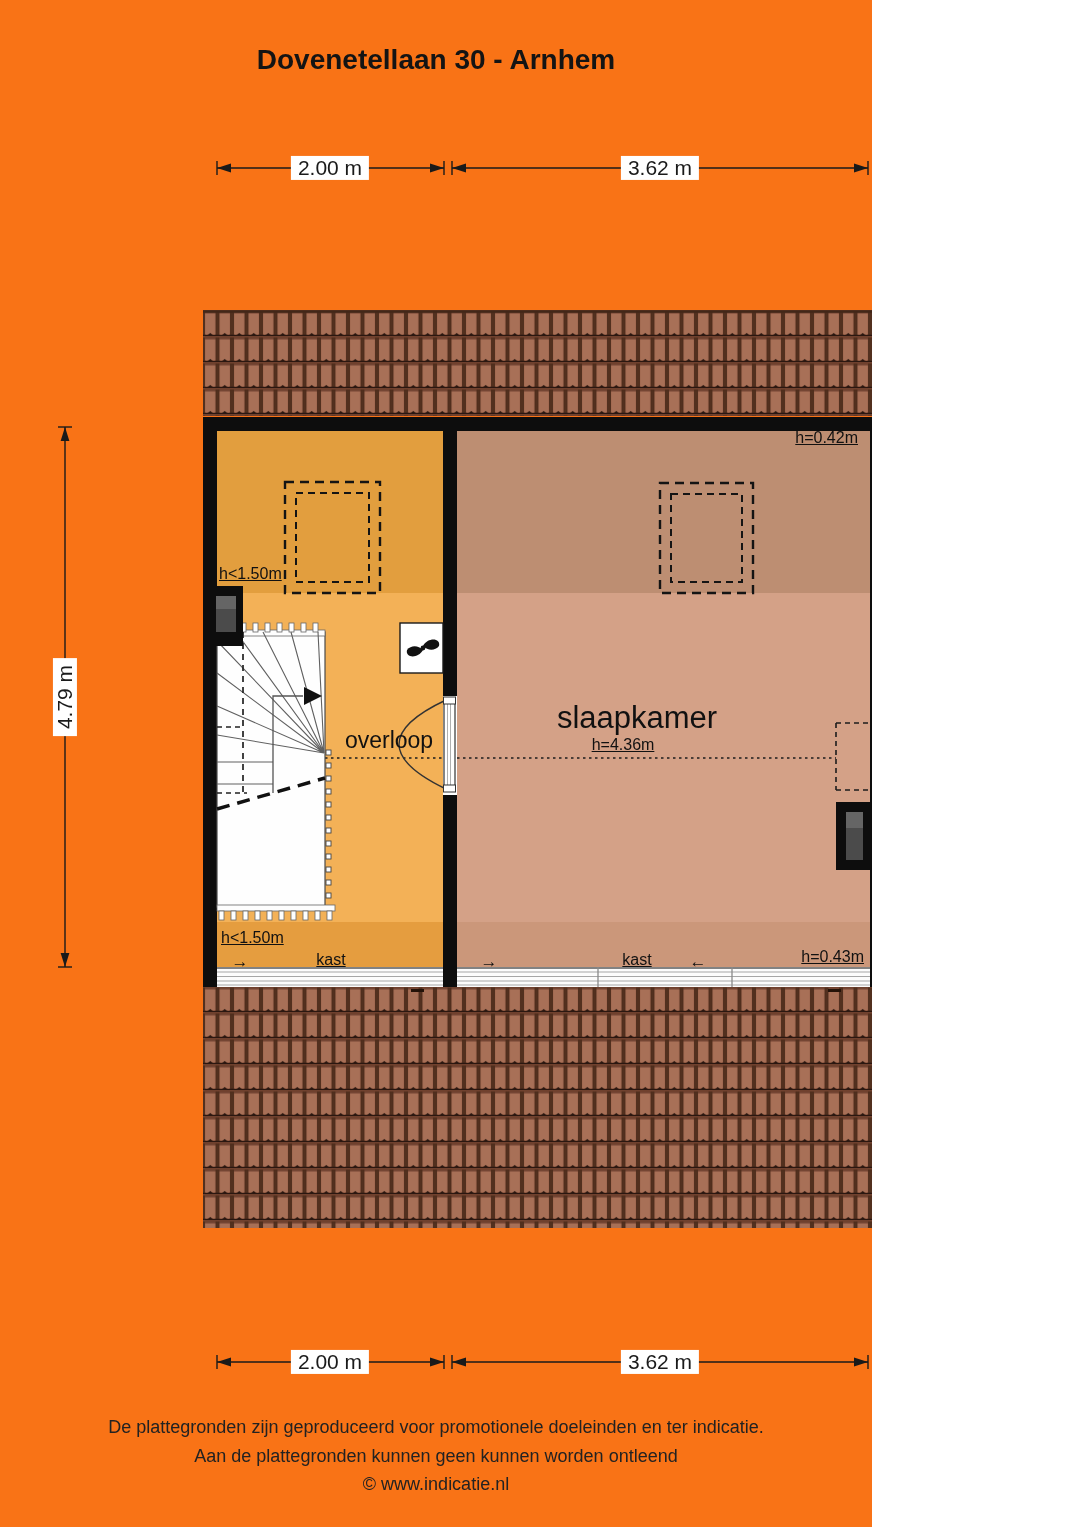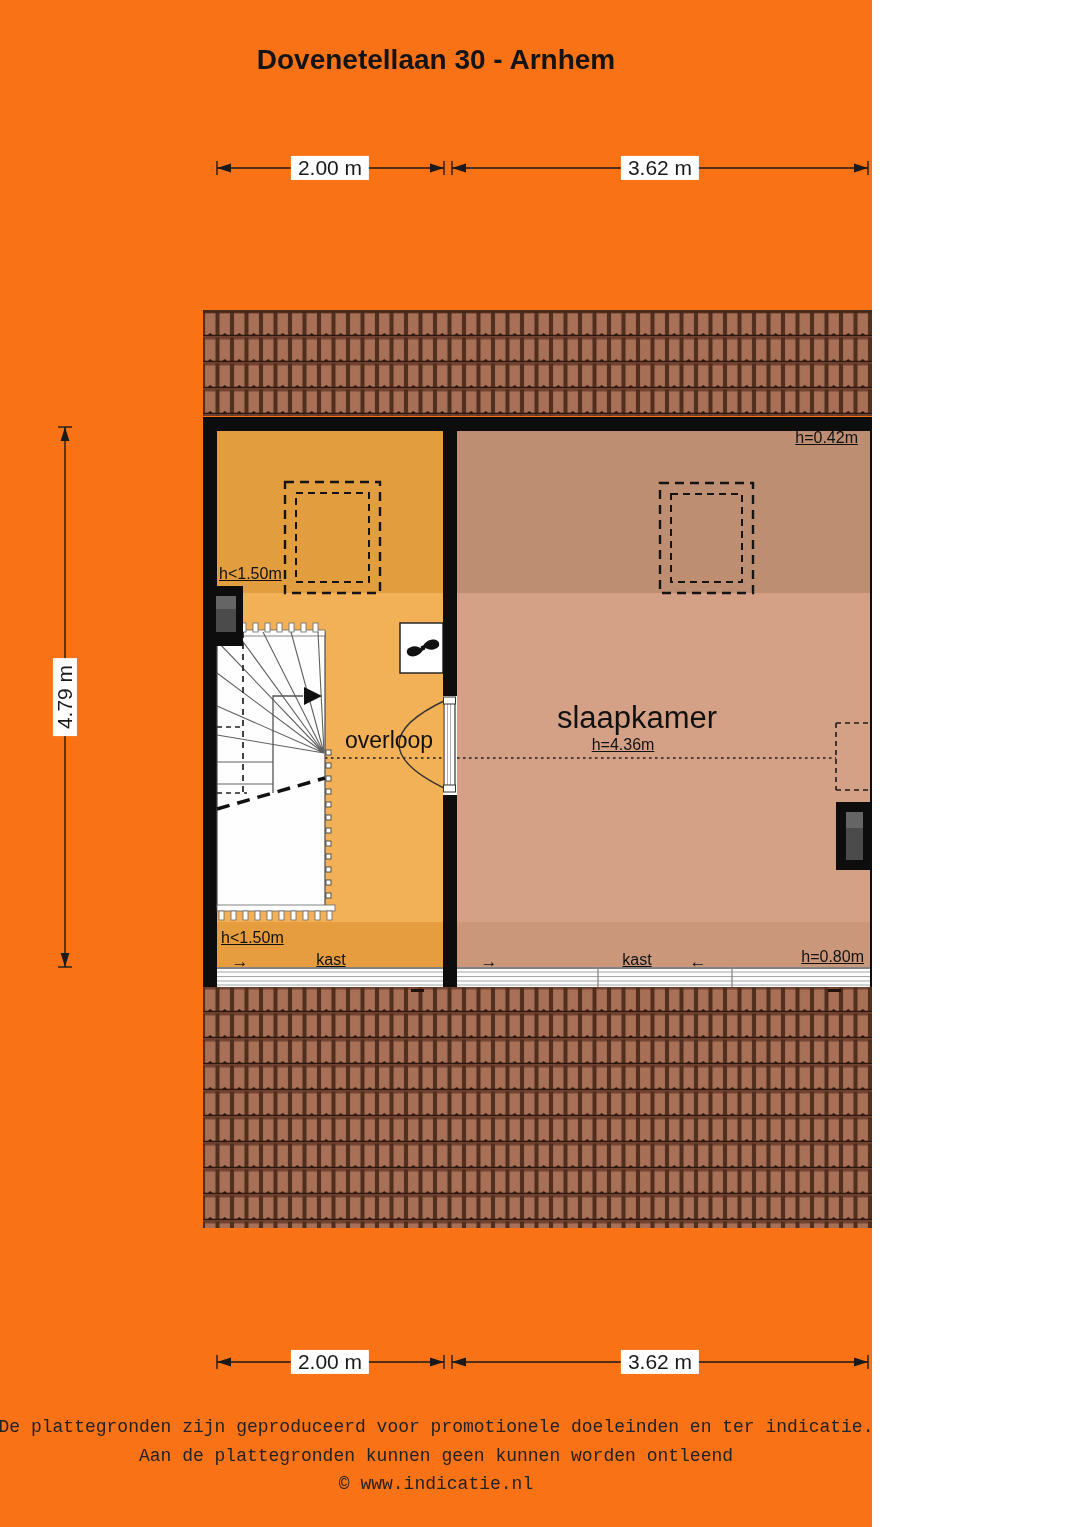--- a/index.html
+++ b/index.html
@@ -9,21 +9,21 @@
   .lbl{position:absolute;color:#111;white-space:nowrap;line-height:1.15;}
   .title{left:50%;transform:translateX(-50%);font-size:28px;font-weight:bold;color:#141414;}
   .dim{font-size:21px;color:#1a1a1a;background:#ffffff;padding:0 7px;transform:translate(-50%,-50%);}
   .dim.vert{transform:translate(-50%,-50%) rotate(-90deg);}
   .small{font-size:16px;text-decoration:underline;}
   .tiny{font-size:17px;}
   .room-name-lg{font-size:31px;transform:translateX(-50%);}
   .room-name-md{font-size:23px;transform:translateX(-50%);}
   .ctr{transform:translateX(-50%);}
   .rt{transform:translateX(-100%);}
-  .footer{left:50%;transform:translateX(-50%);font-size:18px;color:#222;font-family:Liberation Mono, monospace;}
+  .footer{left:50%;transform:translateX(-50%);font-size:18px;color:#222;}
 </style>
 </head>
 <body>
 
 <div class="page">
 
 <svg width="1080" height="1527" viewBox="0 0 1080 1527">
   <defs>
     <pattern id="tiles" width="14.5" height="26" patternUnits="userSpaceOnUse" patternTransform="translate(203,310)">
       <rect width="14.5" height="26" fill="#9a6148"></rect>
@@ -224,19 +224,19 @@
 <div class="lbl room-name-md" style="left:389px;top:727px;">overloop</div>
 <div class="lbl tiny ctr" style="left:240px;top:952px;">→</div>
 <div class="lbl small ctr" style="left:331px;top:951px;">kast</div>
 
 <div class="lbl small rt" style="left:858px;top:429px;">h=0.42m</div>
 <div class="lbl room-name-lg" style="left:625px;top:700px;margin-left:12px;">slaapkamer</div>
 <div class="lbl small ctr" style="left:623px;top:736px;">h=4.36m</div>
 <div class="lbl tiny ctr" style="left:489px;top:952px;">→</div>
 <div class="lbl small ctr" style="left:637px;top:951px;">kast</div>
 <div class="lbl tiny ctr" style="left:698px;top:952px;">←</div>
-<div class="lbl small rt" style="left:864px;top:948px;">h=0.80m</div>
+<div class="lbl small rt" style="left:864px;top:948px;">h=0.43m</div>
 
 <div class="lbl footer" style="top:1417px;">De plattegronden zijn geproduceerd voor promotionele doeleinden en ter indicatie.</div>
 <div class="lbl footer" style="top:1446px;">Aan de plattegronden kunnen geen kunnen worden ontleend</div>
 <div class="lbl footer" style="top:1474px;">© www.indicatie.nl</div>
 
 </div>
 
 </body></html>

